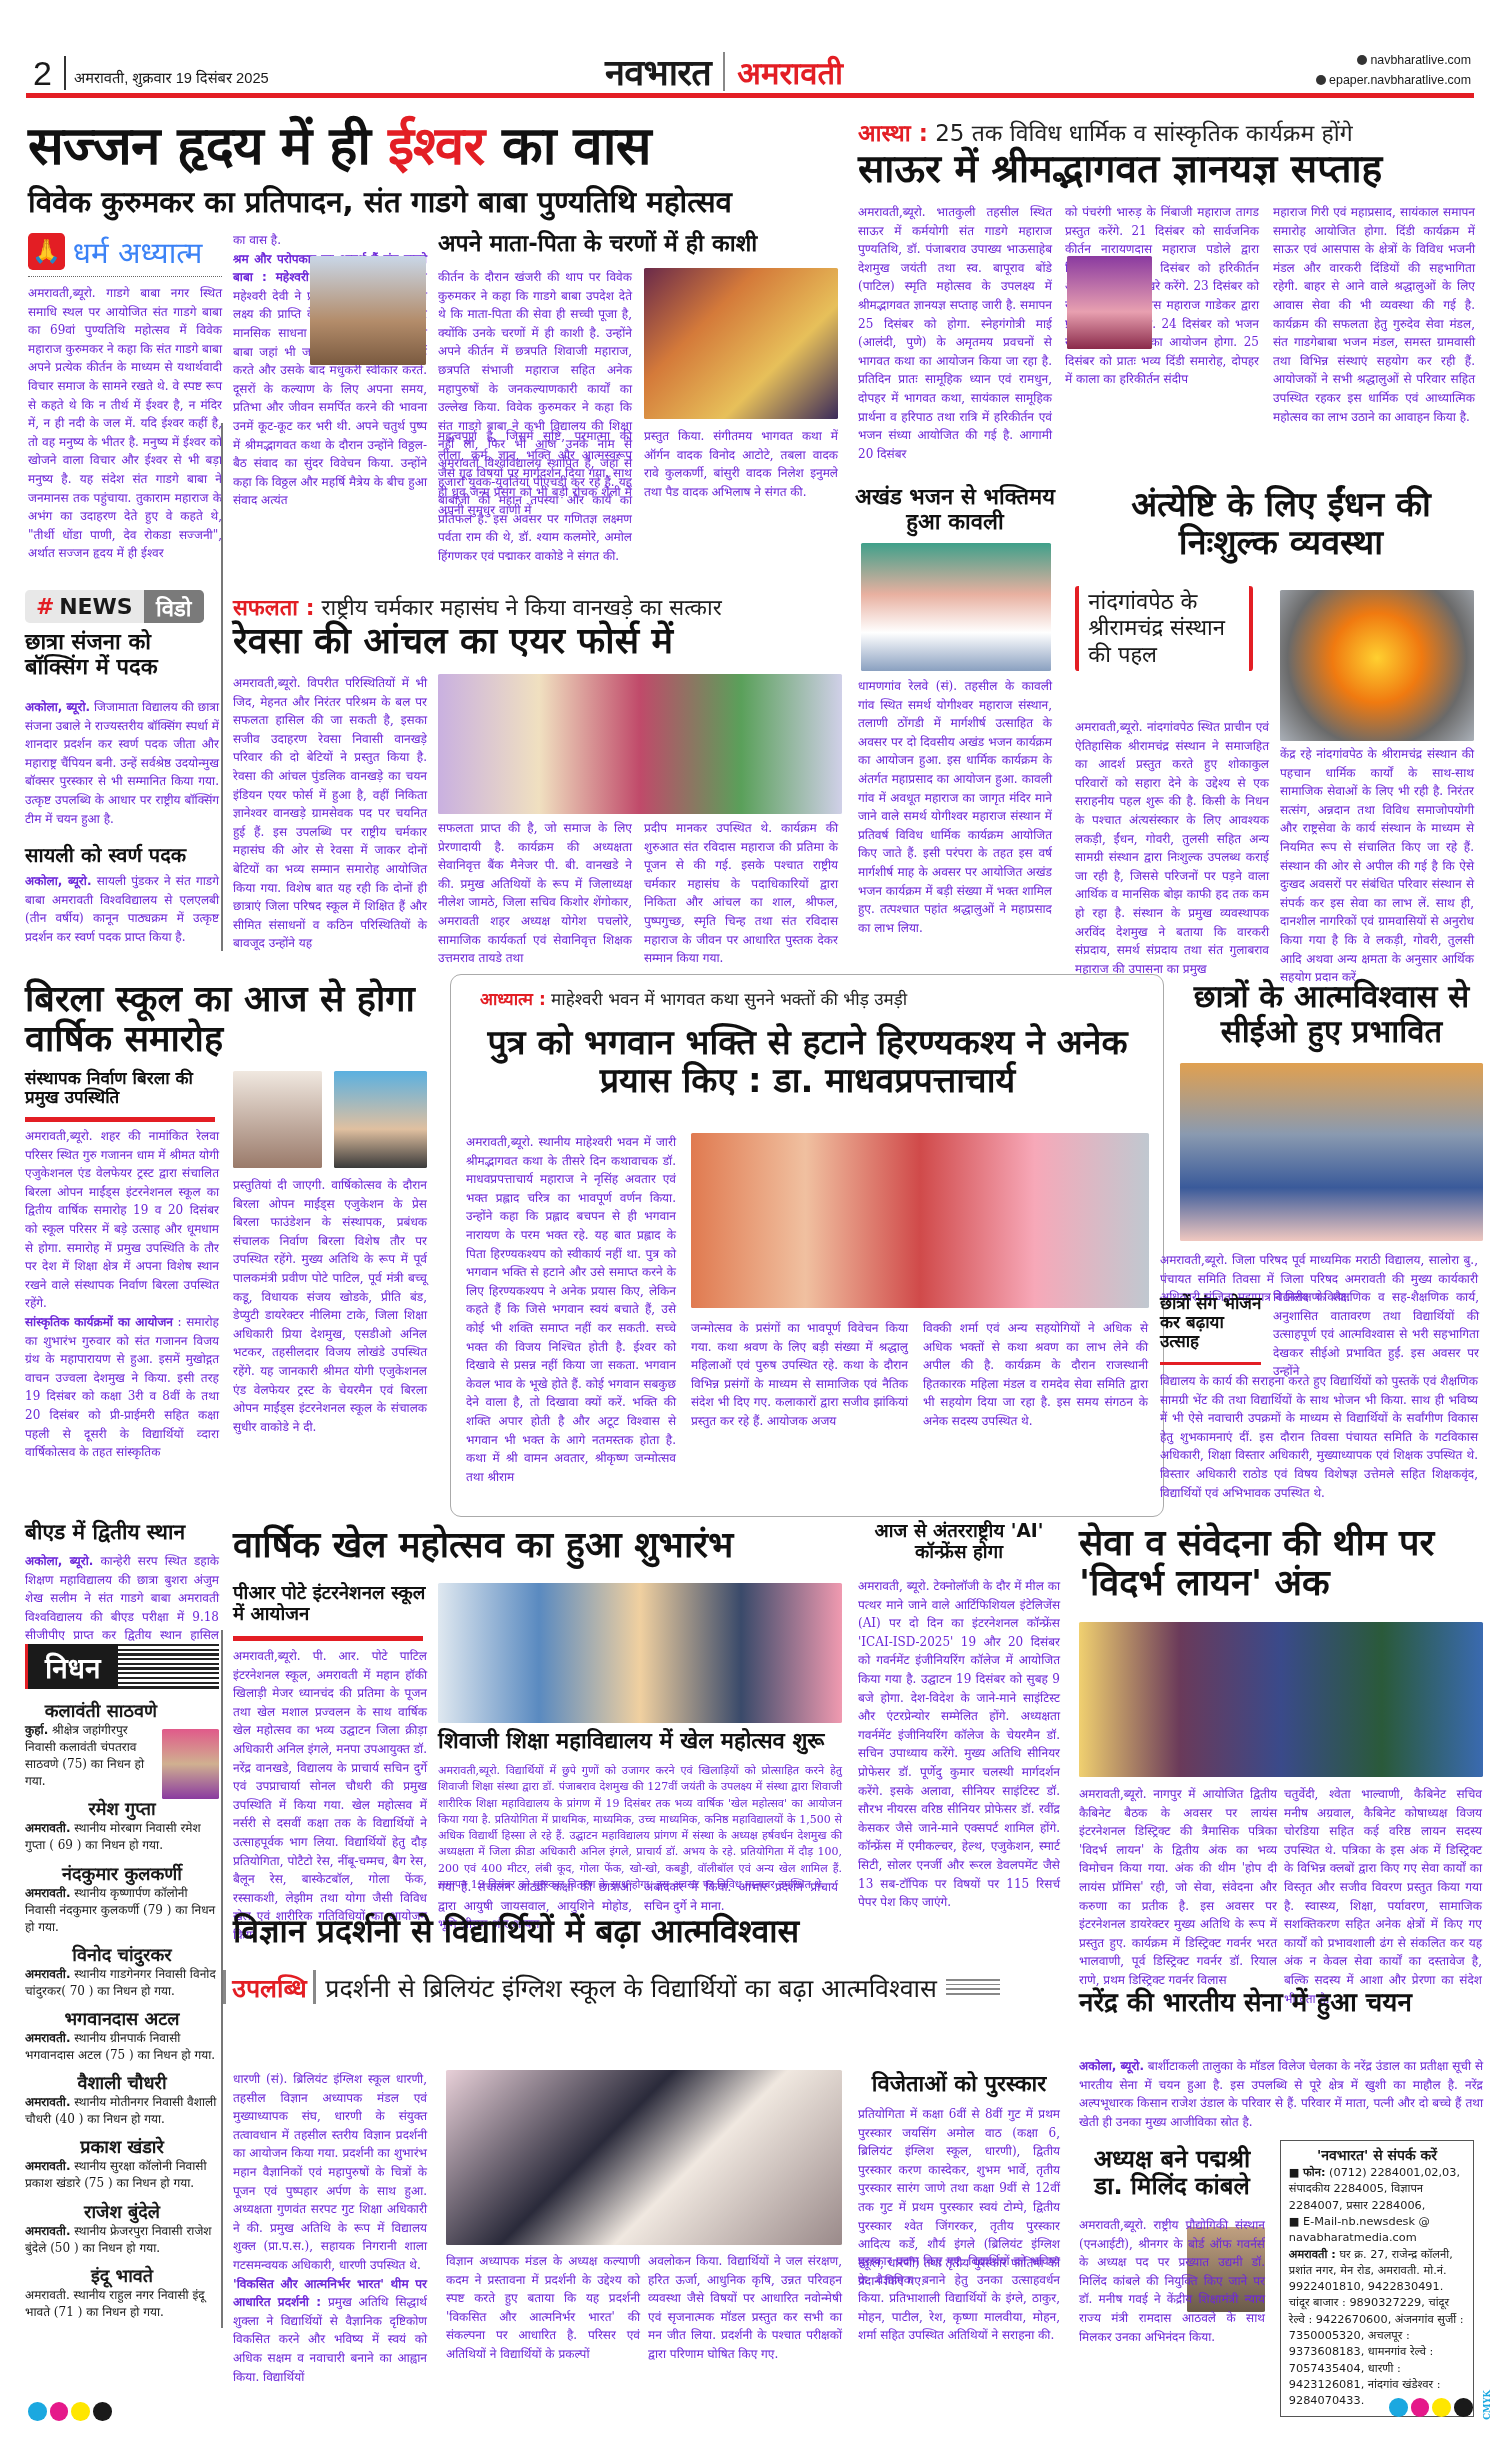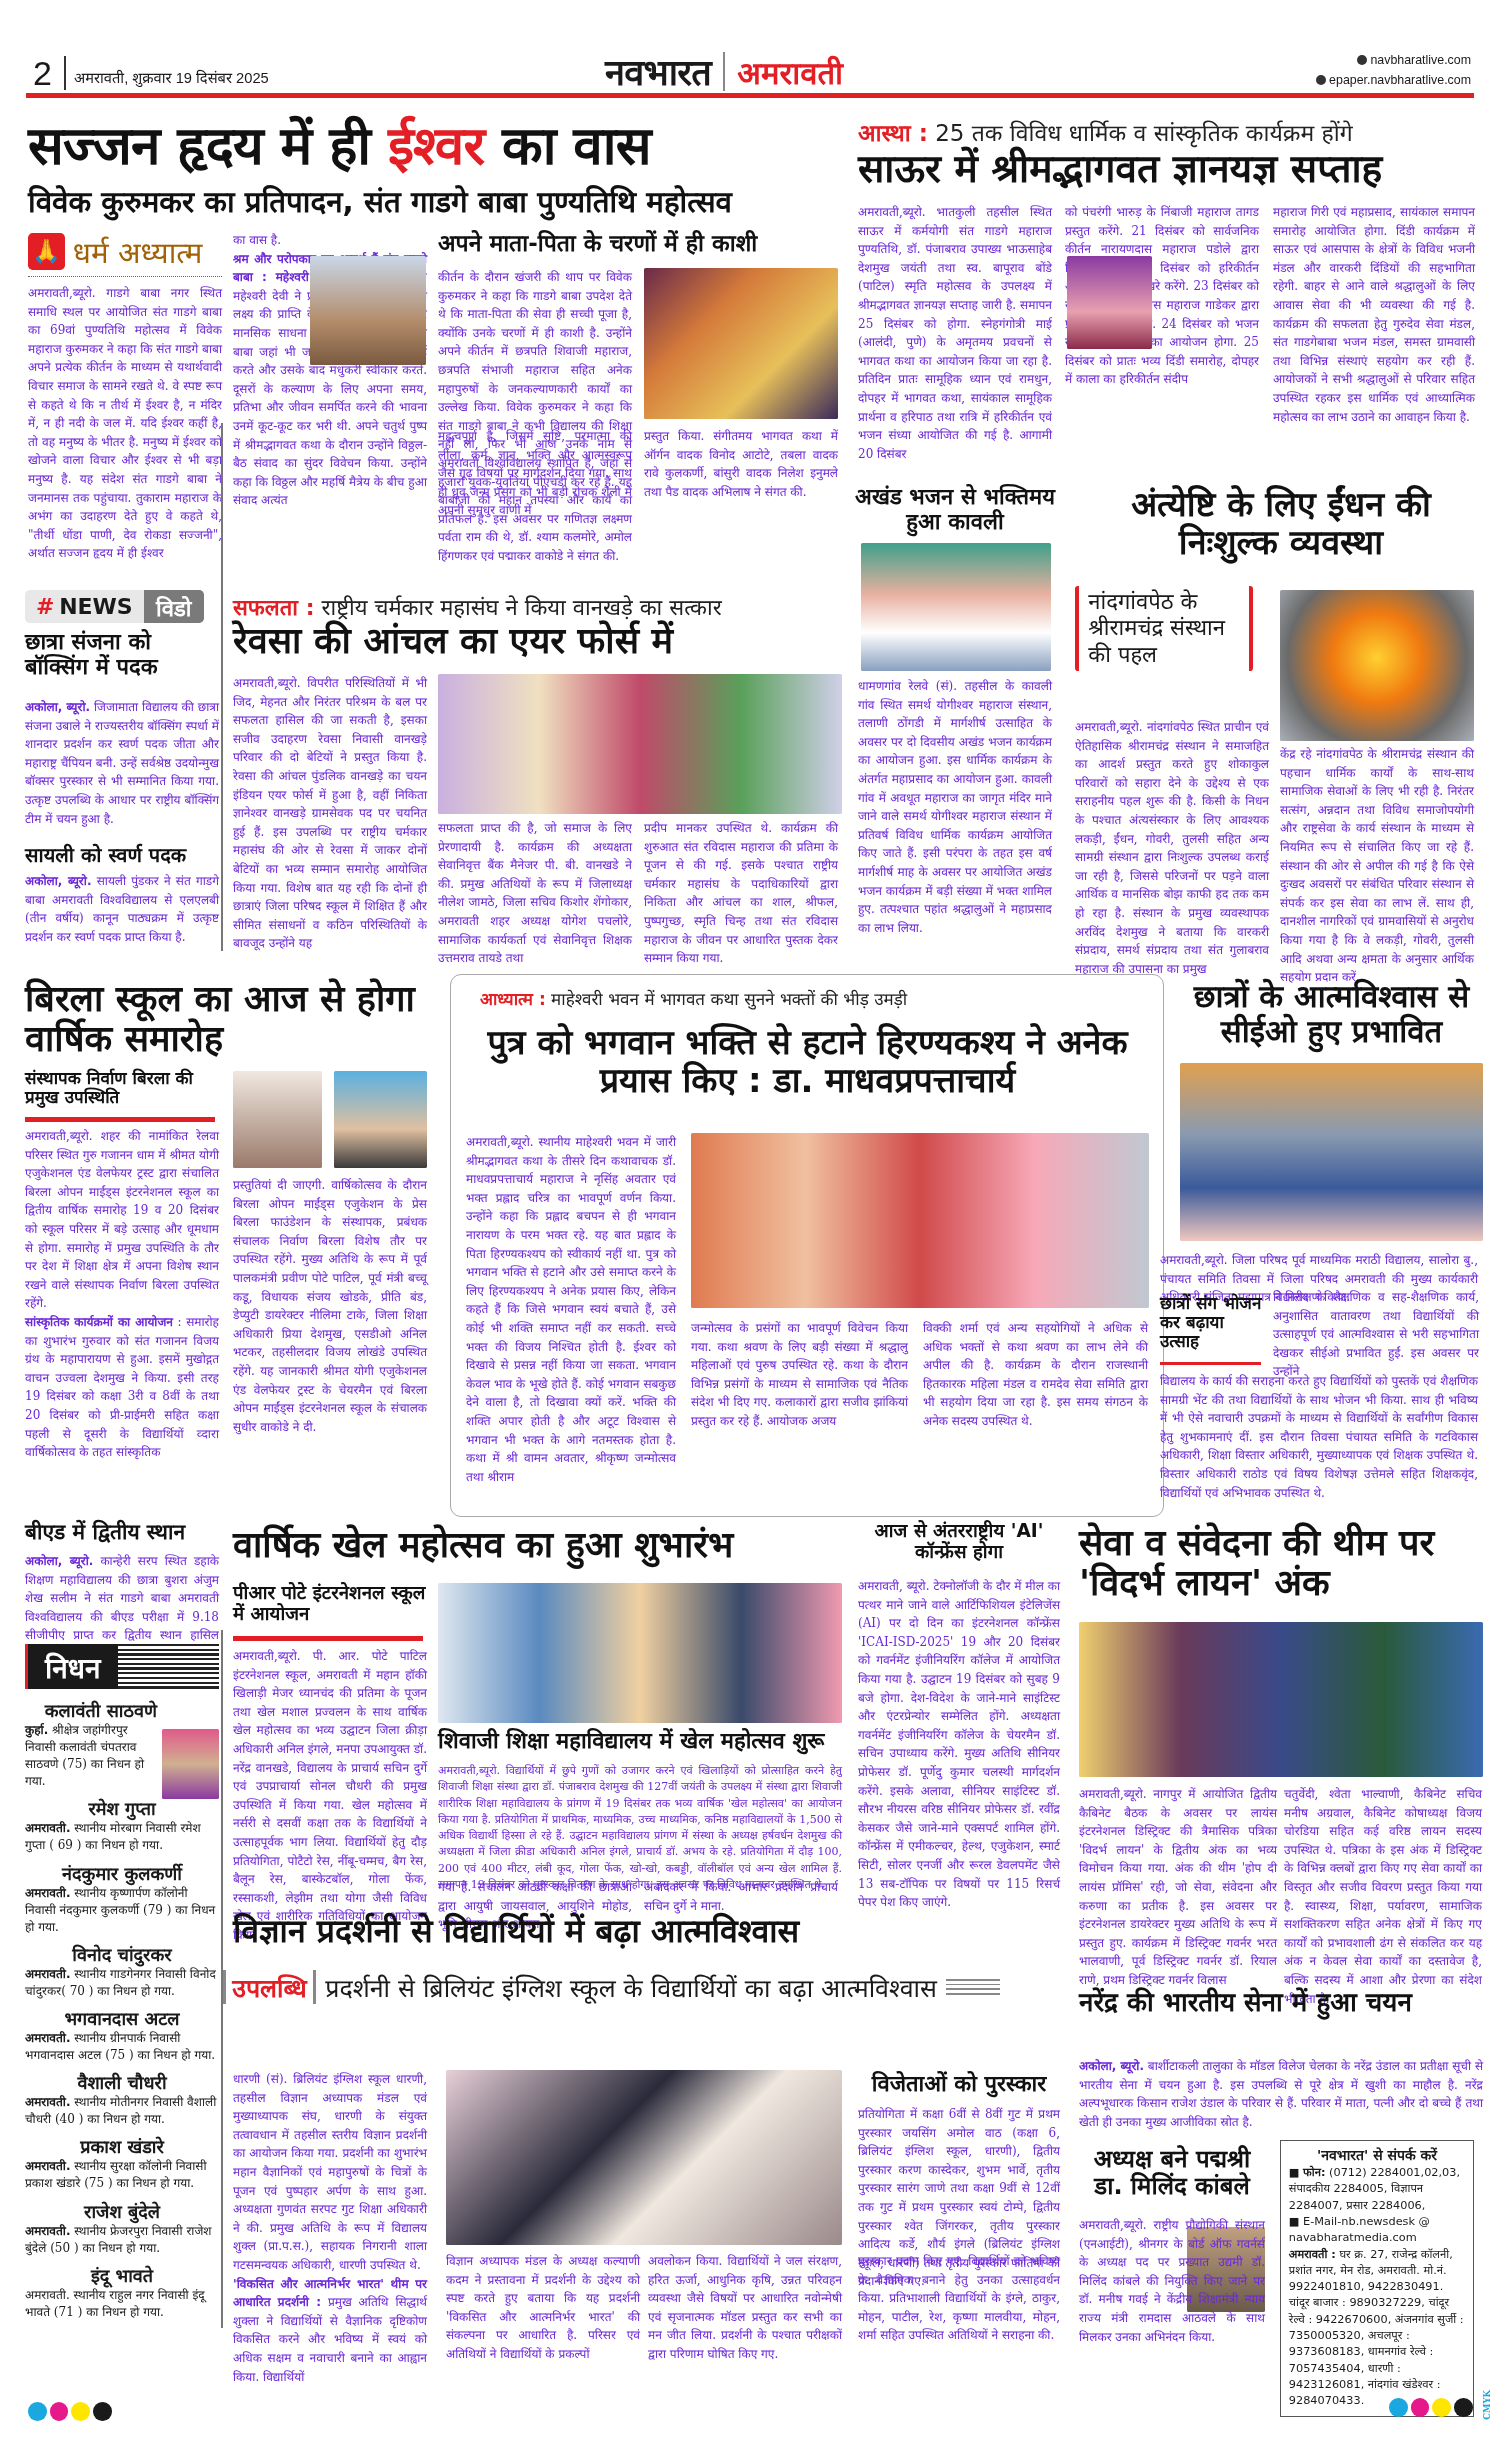--- a/index.html
+++ b/index.html
@@ -19,21 +19,21 @@
 .hl-l{font-weight:bold;color:#111;line-height:1.12;font-family:"DejaVu Sans",sans-serif}
 .kick{font-size:23px;color:#222}
 .kick .red{color:#e31e24;font-weight:bold}
 .red{color:#e31e24}
 .body{font-size:12px;line-height:18.6px;color:#6d28d9;text-align:justify;font-family:"DejaVu Serif",serif}
 .body b{font-family:"DejaVu Sans",sans-serif}
 .photo{border-radius:1.6px}
 .vrule{width:2.3px;background:#777}
 .tag-dharma{display:flex;align-items:center;gap:7.8px}
 .tag-dharma .box{width:37px;height:37px;background:#e31e24;border-radius:4.7px;color:#fff;font-size:23px;display:flex;align-items:center;justify-content:center}
-.tag-dharma .t{font-size:29.5px;color:#a16207}
+.tag-dharma .t{font-size:29.5px;color:#3b82f6}
 .newsbar{display:flex;height:33px;border-radius:4.7px;overflow:hidden}
 .newsbar .a{background:#e8e8e8;padding:0 11px;display:flex;align-items:center;gap:4.7px;font-size:22px;font-weight:bold}
 .newsbar .a .hash{color:#e31e24}
 .newsbar .b{background:#7a7a7a;color:#fff;padding:0 12.4px;font-size:22px;font-weight:bold;display:flex;align-items:center}
 .callout{border-left:4.7px solid #e31e24;border-right:4.7px solid #e31e24;border-radius:3.1px;padding:3.1px 9.3px;font-size:22px;line-height:1.2}
 .nidhan-bar{display:flex;height:45px}
 .nidhan-bar .a{background:#1a1a1a;color:#fff;font-size:28px;font-weight:bold;padding:0 17px;display:flex;align-items:center;border-left:3.9px solid #e31e24}
 .nidhan-bar .b{flex:1;background:repeating-linear-gradient(#222 0 2.3px,#fff 2.3px 4.7px)}
 .obit h4{text-align:center;font-size:18px;font-weight:bold;margin-top:6.2px}
 .obit p{font-size:12px;line-height:17px;font-family:"DejaVu Serif",serif}

